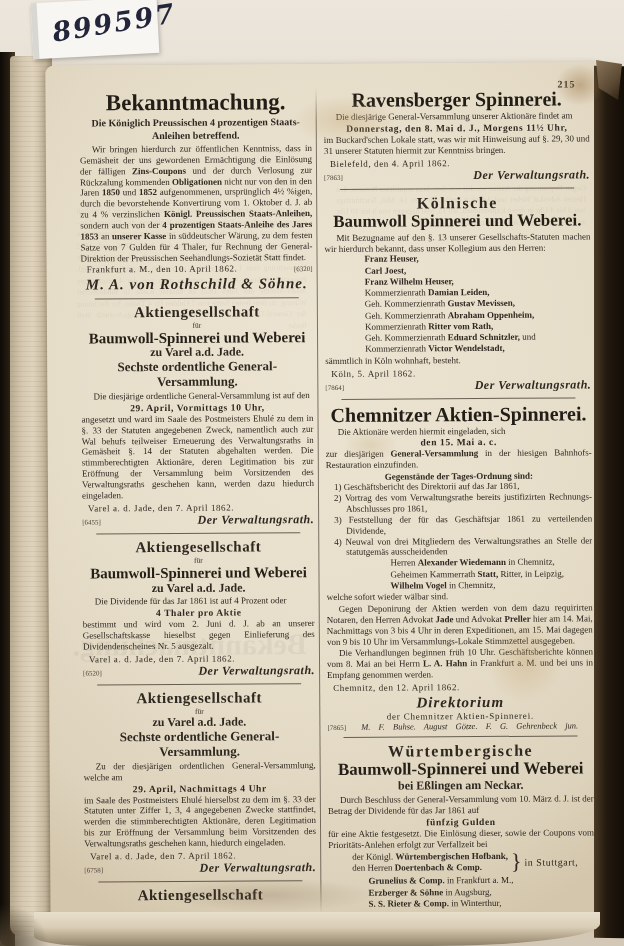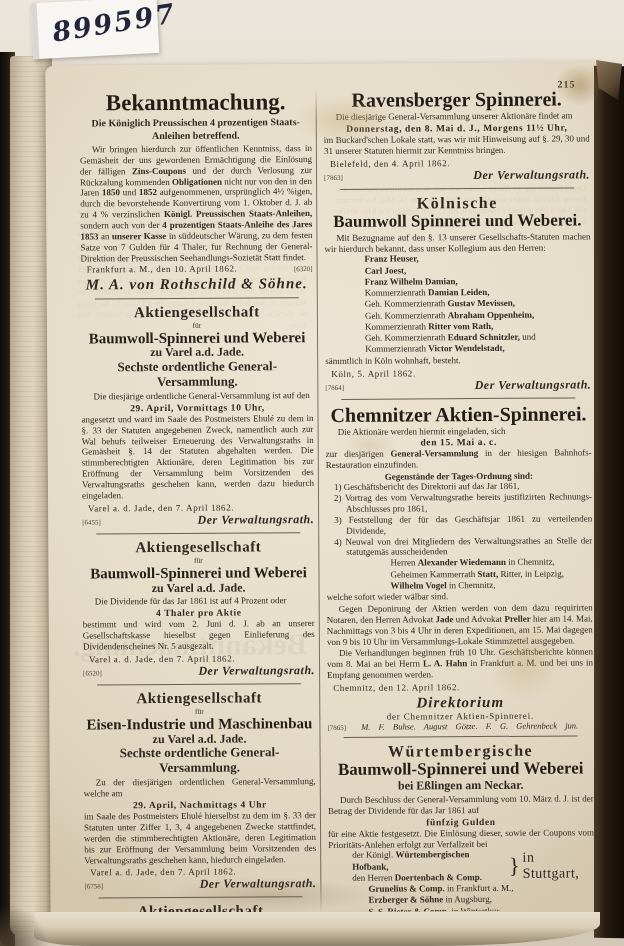--- a/index.html
+++ b/index.html
@@ -91,21 +91,21 @@
   .dl-text{font-size:9px;letter-spacing:.6px;text-indent:6px;flex:1;}
   .names{font-size:9px;line-height:1.25;margin-left:40px;}
   .names-mid{font-size:9px;line-height:1.25;margin-left:64px;}
   .num{font-size:9px;line-height:1.21;margin-left:8px;padding-left:12px;text-indent:-12px;text-align:justify;}
   .cit-lg{font-size:15px;font-weight:bold;font-style:italic;text-align:center;letter-spacing:1px;margin-top:2px;}
   .csm{font-size:9px;text-align:center;letter-spacing:.8px;}
   .cnames{font-size:8.5px;font-style:italic;text-align:center;word-spacing:6px;flex:1;}
   .brace-wrap{display:flex;align-items:center;margin-left:24px;}
   .brace-lines{font-size:9px;line-height:1.25;}
   .brace-glyph{font-size:22px;margin:0 3px;color:#2e2820;font-weight:normal;}
-  .brace-right{font-size:14px;letter-spacing:.5px;}
+  .brace-right{font-size:10px;letter-spacing:.5px;}
 
   .ghost{position:absolute;color:#3a3226;pointer-events:none;transform:scaleX(-1);
     overflow:hidden;text-align:justify;}
   .g1{left:18px;top:560px;width:240px;height:260px;font-size:30px;font-weight:bold;opacity:.055;line-height:1.3;}
   .g2{left:290px;top:120px;width:250px;height:420px;font-size:8px;opacity:.065;line-height:1.4;}
   .g3{left:30px;top:140px;width:230px;height:300px;font-size:8px;opacity:.06;line-height:1.45;}
 </style>
 </head>
 <body>
 
@@ -160,21 +160,20 @@
           <div class="dateline">Varel a. d. Jade, den 7. April 1862.</div>
           <div class="row">
             <div class="ref">[6520]</div>
             <div class="sigtext">Der Verwaltungsrath.</div>
           </div>
         </div>
         <div class="rule"></div>
         <div class="section">
           <div class="t-md">Aktiengesellschaft</div>
           <div class="tiny">für</div>
-          <div class="t-lg">Eisen-Industrie und Maschinenbau</div>
           <div class="t-sm">zu Varel a.d. Jade.</div>
           <div class="t-sub">Sechste ordentliche General-Versammlung.</div>
           <div class="body">Zu der diesjärigen ordentlichen General-Versammlung, welche am</div>
           <div class="cbold">29. April, Nachmittags 4 Uhr</div>
           <div class="body-cont">im Saale des Postmeisters Ehulé hierselbst zu dem im §. 33 der Statuten unter Ziffer 1, 3, 4 angegebenen Zwecke stattfindet, werden die stimmberechtigten Aktionäre, deren Legitimation bis zur Eröffnung der Versammlung beim Vorsitzenden des Verwaltungsraths geschehen kann, hiedurch eingeladen.</div>
           <div class="dateline">Varel a. d. Jade, den 7. April 1862.</div>
           <div class="row">
             <div class="ref">[6758]</div>
             <div class="sigtext">Der Verwaltungsrath.</div>
           </div>
@@ -196,21 +195,21 @@
             <div class="sigtext">Der Verwaltungsrath.</div>
           </div>
         </div>
         <div class="rule"></div>
         <div class="section">
           <div class="t-md2">Kölnische</div>
           <div class="t-lg2">Baumwoll Spinnerei und Weberei.</div>
           <div class="body">Mit Bezugname auf den §. 13 unserer Gesellschafts-Statuten machen wir hierdurch bekannt, dass unser Kollegium aus den Herren:</div>
           <div class="names"><b>Franz Heuser,</b></div>
           <div class="names"><b>Carl Joest,</b></div>
-          <div class="names"><b>Franz Wilhelm Damian,</b></div>
+          <div class="names"><b>Franz Wilhelm Heuser,</b></div>
           <div class="names">Kommerzienrath <b>Damian Leiden,</b></div>
           <div class="names">Geh. Kommerzienrath <b>Gustav Mevissen,</b></div>
           <div class="names">Geh. Kommerzienrath <b>Abraham Oppenheim,</b></div>
           <div class="names">Kommerzienrath <b>Ritter vom Rath,</b></div>
           <div class="names">Geh. Kommerzienrath <b>Eduard Schnitzler,</b> und</div>
           <div class="names">Kommerzienrath <b>Victor Wendelstadt,</b></div>
           <div class="body-cont">sämmtlich in Köln wohnhaft, besteht.</div>
           <div class="dateline">Köln, 5. April 1862.</div>
           <div class="row">
             <div class="ref">[7864]</div>

